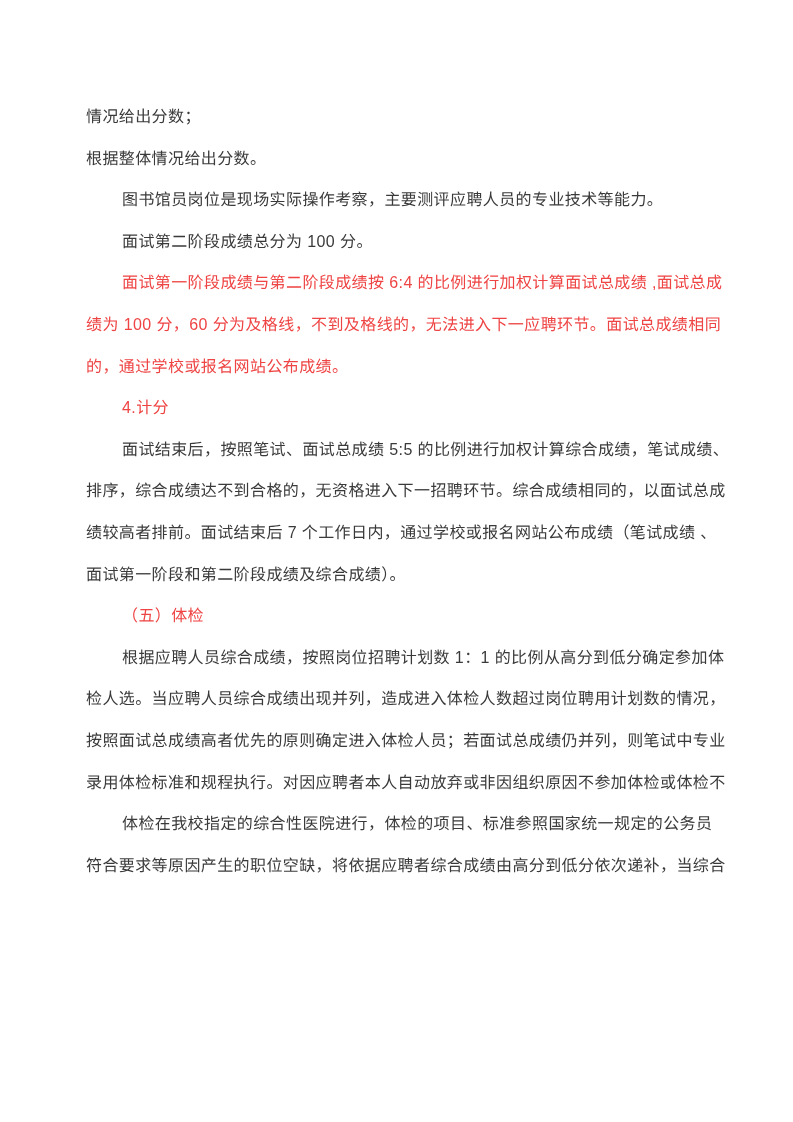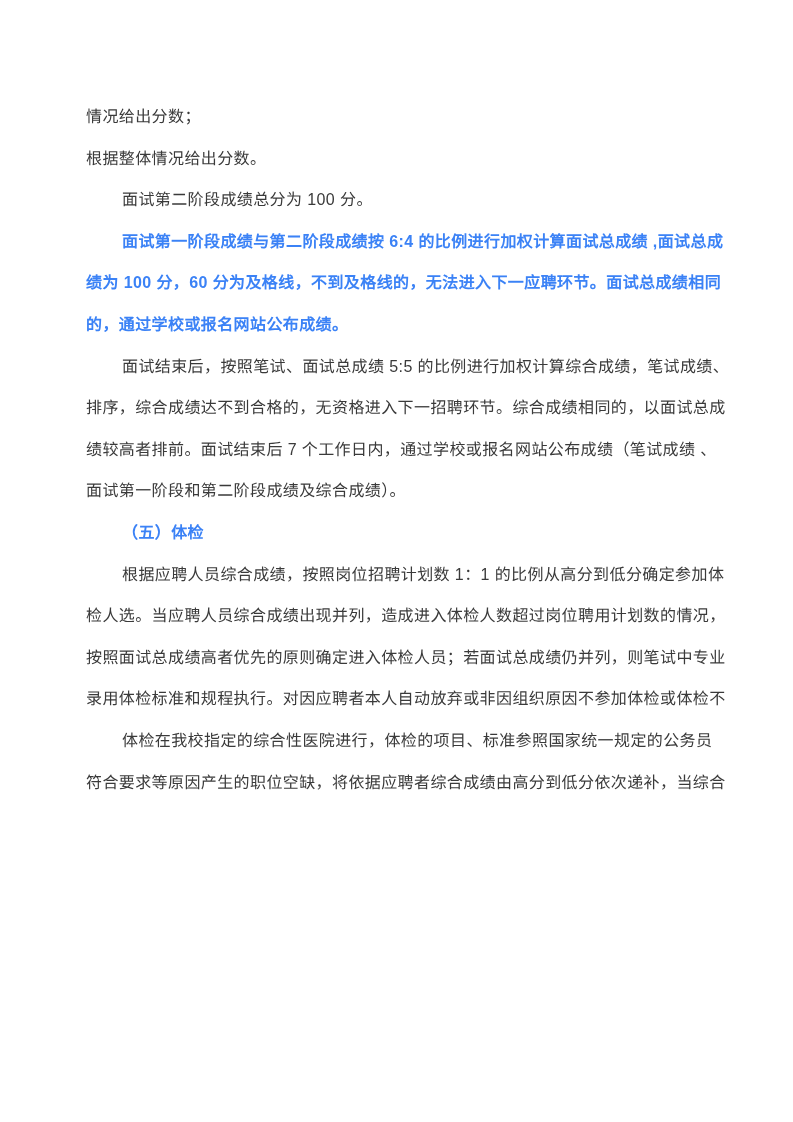--- a/index.html
+++ b/index.html
@@ -27,34 +27,36 @@
     font-size: 16px;
     color: #3a3a3a;
     letter-spacing: 0.4px;
     white-space: nowrap;
     text-align: left;
   }
   .line.indent {
     padding-left: 36px;
   }
   .line.bold {
-    font-weight: bold;
-    color: #3b82f6;
+    font-weight: normal;
+    color: #ef4444;
   }
 </style>
 </head>
 <body>
 
 <div class="page">
   <div class="line">情况给出分数；</div>
   <div class="line">根据整体情况给出分数。</div>
+  <div class="line indent">图书馆员岗位是现场实际操作考察，主要测评应聘人员的专业技术等能力。</div>
   <div class="line indent">面试第二阶段成绩总分为 100 分。</div>
   <div class="line indent bold">面试第一阶段成绩与第二阶段成绩按 6:4 的比例进行加权计算面试总成绩 ,面试总成</div>
   <div class="line bold">绩为 100 分，60 分为及格线，不到及格线的，无法进入下一应聘环节。面试总成绩相同</div>
   <div class="line bold">的，通过学校或报名网站公布成绩。</div>
+  <div class="line indent bold">4.计分</div>
   <div class="line indent">面试结束后，按照笔试、面试总成绩 5:5 的比例进行加权计算综合成绩，笔试成绩、</div>
   <div class="line">排序，综合成绩达不到合格的，无资格进入下一招聘环节。综合成绩相同的，以面试总成</div>
   <div class="line">绩较高者排前。面试结束后 7 个工作日内，通过学校或报名网站公布成绩（笔试成绩 、</div>
   <div class="line">面试第一阶段和第二阶段成绩及综合成绩）。</div>
   <div class="line indent bold">（五）体检</div>
   <div class="line indent">根据应聘人员综合成绩，按照岗位招聘计划数 1：1 的比例从高分到低分确定参加体</div>
   <div class="line">检人选。当应聘人员综合成绩出现并列，造成进入体检人数超过岗位聘用计划数的情况，</div>
   <div class="line">按照面试总成绩高者优先的原则确定进入体检人员；若面试总成绩仍并列，则笔试中专业</div>
   <div class="line">录用体检标准和规程执行。对因应聘者本人自动放弃或非因组织原因不参加体检或体检不</div>
   <div class="line indent">体检在我校指定的综合性医院进行，体检的项目、标准参照国家统一规定的公务员</div>

